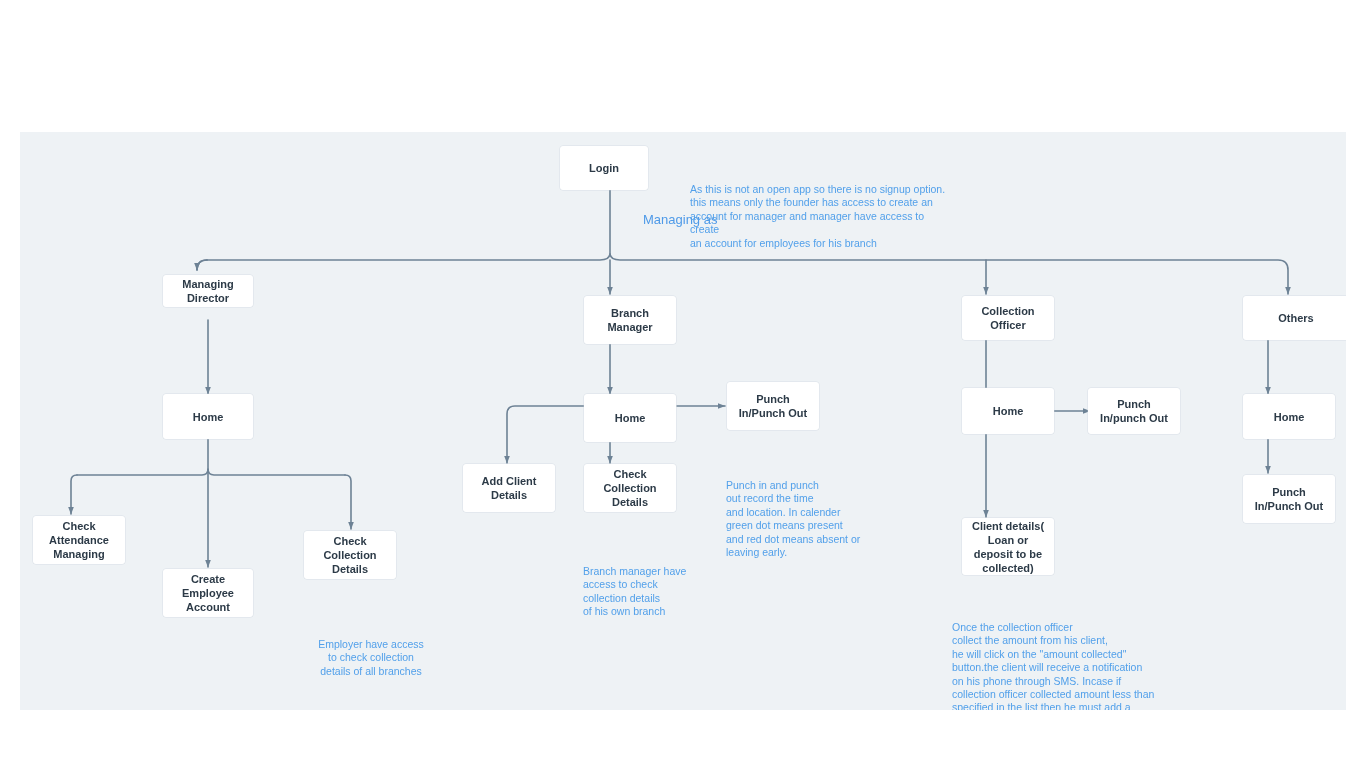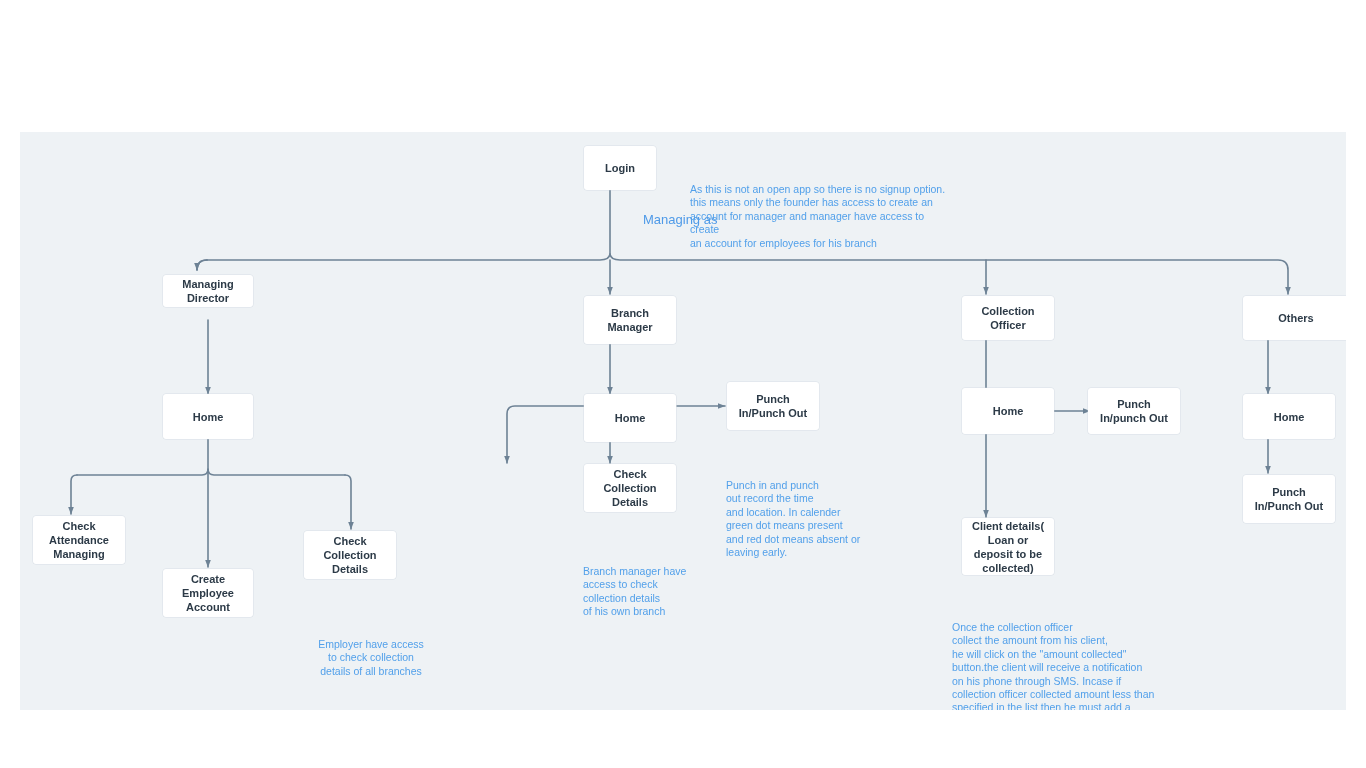--- a/index.html
+++ b/index.html
@@ -118,37 +118,38 @@
         <path d="M 966 300 L 966 385" marker-end="url(#arrow)"></path>
 
         <path d="M 1248 198 L 1248 262" marker-end="url(#arrow)"></path>
 
         <path d="M 1248 292 L 1248 341" marker-end="url(#arrow)"></path>
       </g>
     </svg>
 
     <div id="continue-as" style="left:623px; top:80px;">Managing as</div>
 
-    <div class="node" style="left:564px; top:14px; width:72px; height:44px;">Login</div>
+    <div class="node" style="left:540px; top:14px; width:88px; height:44px;">Login</div>
     <div class="note" style="left:670px; top:7px; width:262px;">As this is not an open app so there is no signup option.
 this means only the founder has access to create an
 account for manager and manager have access to create
 an account for employees for his branch</div>
 
     <div class="node" style="left:143px; top:143px; width:90px; height:32px;">Managing Director</div>
     <div class="node" style="left:143px; top:262px; width:90px; height:45px;">Home</div>
     <div class="node" style="left:13px; top:384px; width:92px; height:48px;">Check Attendance Managing</div>
     <div class="node" style="left:143px; top:437px; width:90px; height:48px;">Create Employee Account</div>
     <div class="node" style="left:284px; top:399px; width:92px; height:48px;">Check Collection Details</div>
     <div class="note center" style="left:286px; top:462px; width:130px;">Employer have access
 to check collection
 details of all branches</div>
 
     <div class="node" style="left:564px; top:164px; width:92px; height:48px;">Branch Manager</div>
     <div class="node" style="left:564px; top:262px; width:92px; height:48px;">Home</div>
+    <div class="node" style="left:443px; top:332px; width:92px; height:48px;">Add Client Details</div>
     <div class="node" style="left:564px; top:332px; width:92px; height:48px;">Check Collection Details</div>
     <div class="note" style="left:563px; top:389px; width:140px;">Branch manager have
 access to check
  collection details
  of his own branch</div>
     <div class="node" style="left:707px; top:250px; width:92px; height:48px;">Punch In/Punch Out</div>
     <div class="note" style="left:706px; top:303px; width:160px;">Punch in and punch
 out record the time
 and location. In calender
 green dot means present

